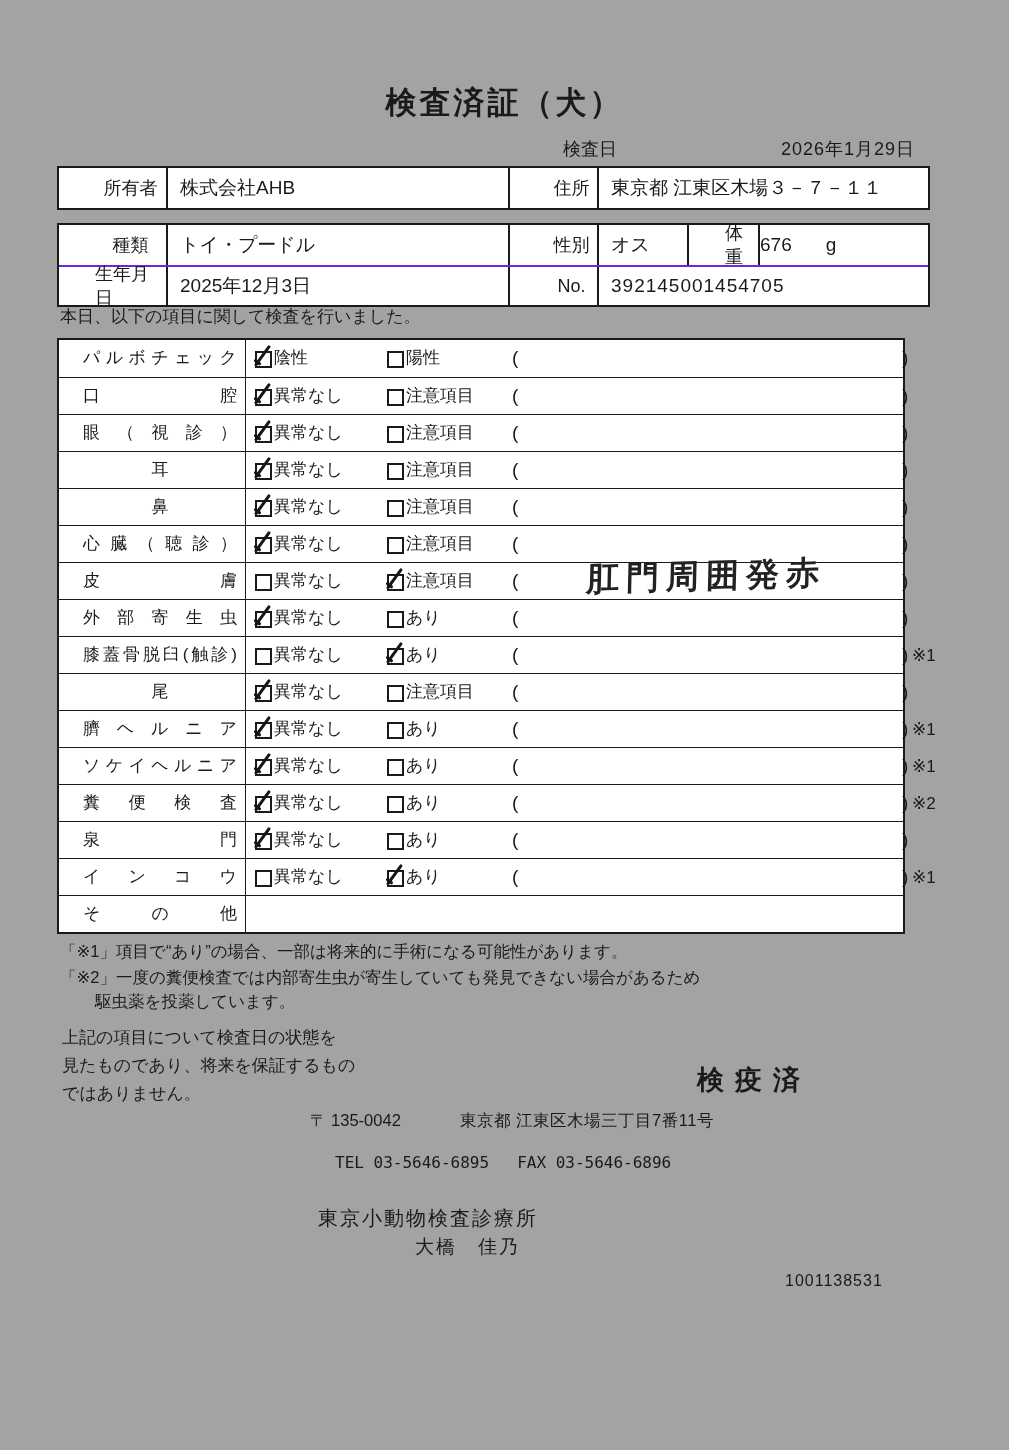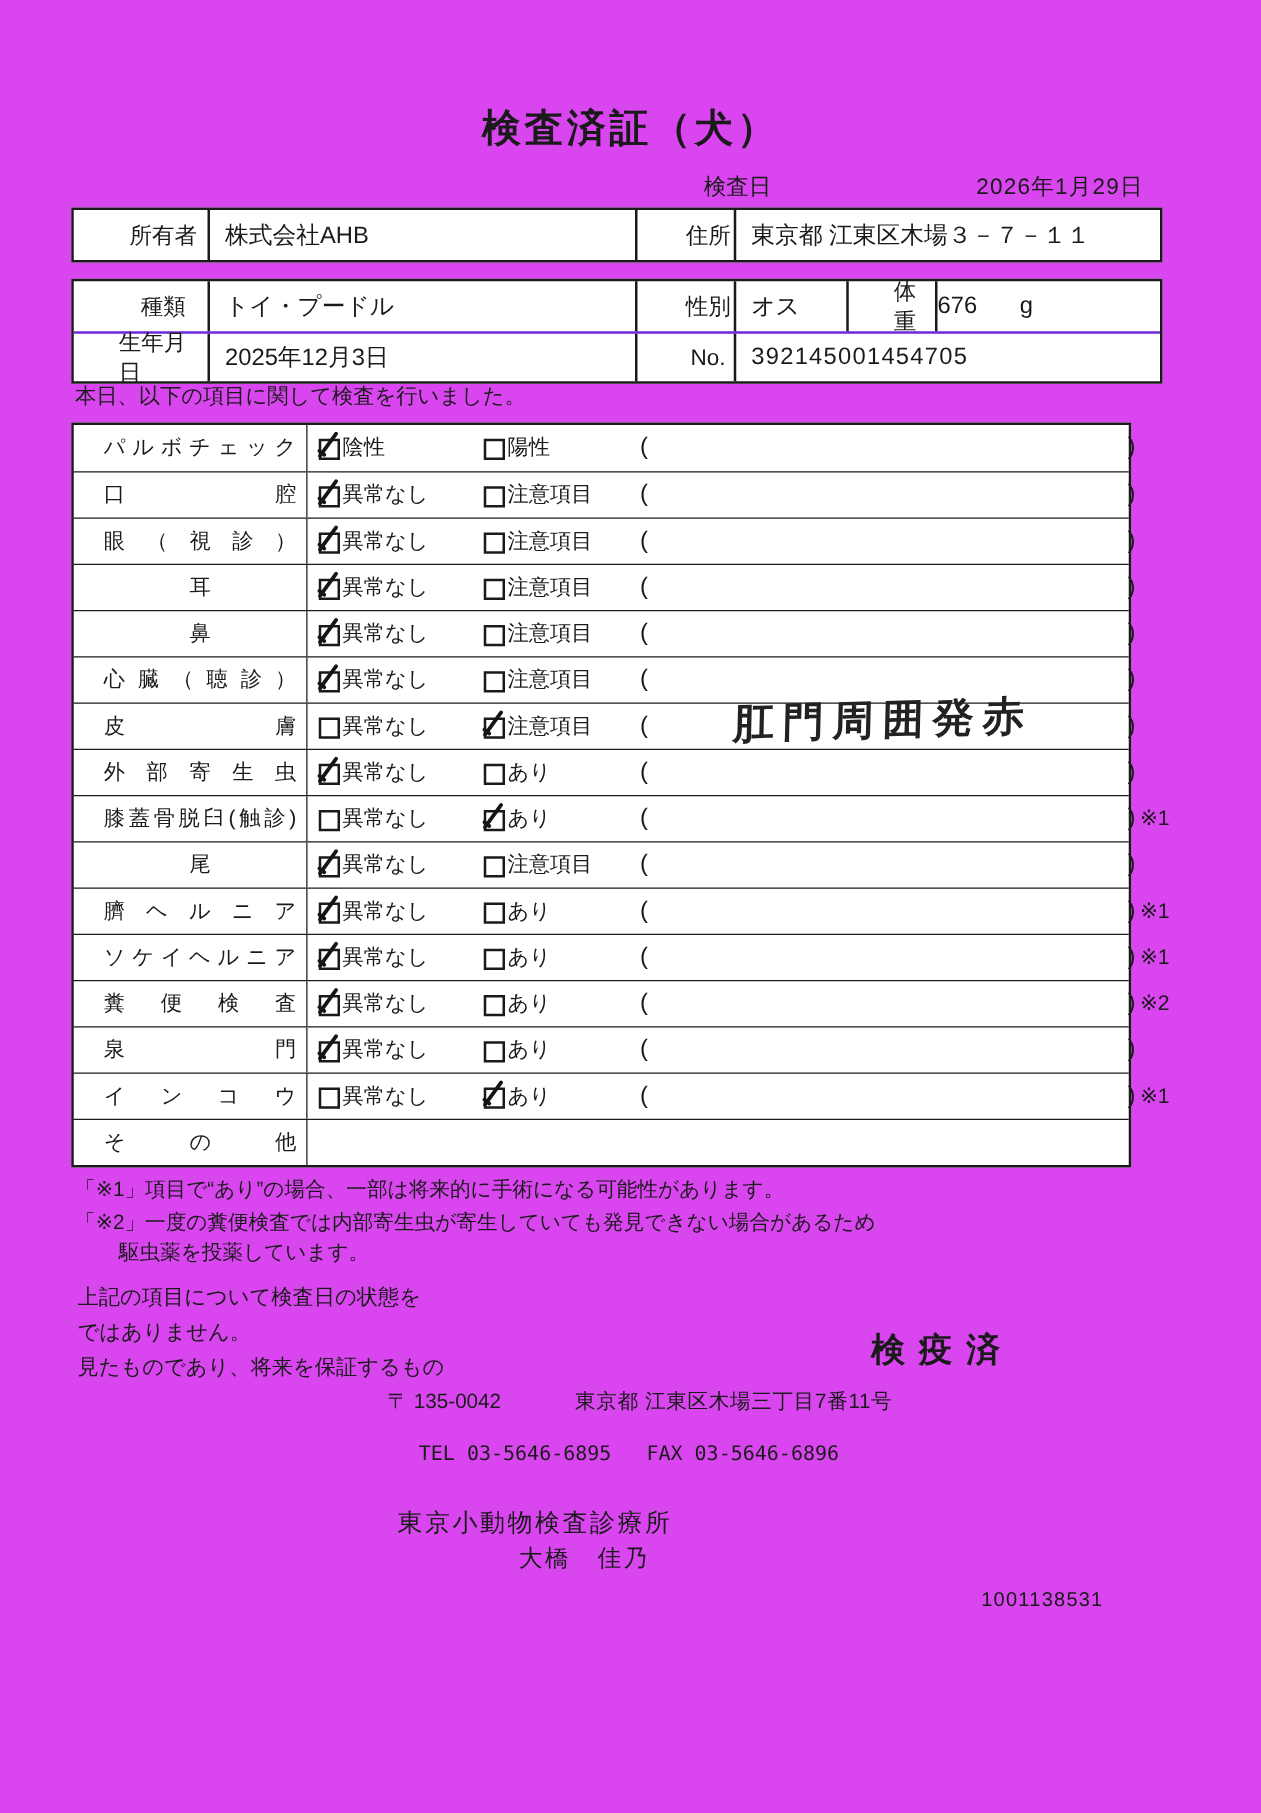--- a/index.html
+++ b/index.html
@@ -1,19 +1,19 @@
 <!DOCTYPE html>
 <html><head>
 <meta charset="utf-8">
 <style>
   html,body{margin:0;padding:0;background:#d9d9d9;}
   .page{
     position:relative;
     width:1009px;height:1450px;
-    background:#d946ef;
+    background:#a3a3a3;
     margin:0 auto;
     font-family:"Liberation Sans","DejaVu Sans",sans-serif;
     color:#1a1a1a;
     overflow:hidden;
   }
   .title{
     position:absolute;top:82px;left:0;width:100%;
     text-align:center;font-size:31px;font-weight:600;letter-spacing:3px;margin:0;
   }
   .date-label{position:absolute;top:137px;left:563px;font-size:18px;}
@@ -22,21 +22,21 @@
   
   .box-table{position:absolute;left:57px;width:873px;border:2px solid #1a1a1a;box-sizing:border-box;background:#fff;}
   .owner-table{top:166px;}
   .pet-table{top:223px;}
   .trow{display:flex;height:40px;box-sizing:border-box;}
   .trow + .trow{border-top:2px solid #6d28d9;}
   .tcell{box-sizing:border-box;display:flex;align-items:center;font-size:18px;}
   .tcell + .tcell{border-left:2px solid #1a1a1a;}
   .lbl{justify-content:center;padding-left:36px;}
   .val{padding-left:12px;font-size:19px;}
-  .w-owner-l{width:107px;} .w-owner-v{width:342px;} .w-addr-l{width:79px;} .w-addr-v{flex:1;}
+  .w-owner-l{width:107px;} .w-owner-v{width:342px;} .w-addr-l{width:89px;} .w-addr-v{flex:1;}
   .w-sex-v{width:90px;} .w-weight-l{width:71px;}
   .weight-cell{flex:1;justify-content:flex-start;padding-right:14px;gap:34px;font-size:19px;}
 
   .intro{position:absolute;top:305px;left:60px;font-size:17px;margin:0;}
 
   
   .insp-table{
     position:absolute;top:338px;left:57px;width:848px;
     border:2px solid #1a1a1a;box-sizing:border-box;background:#fff;
   }
@@ -302,22 +302,22 @@
         <div class="row-content"></div>
       </div>
     </div>
 
   <div class="fn1">「※1」項目で“あり”の場合、一部は将来的に手術になる可能性があります。</div>
   <div class="fn2a">「※2」一度の糞便検査では内部寄生虫が寄生していても発見できない場合があるため</div>
   <div class="fn2b">駆虫薬を投薬しています。</div>
 
   <div class="disclaimer">
     <div>上記の項目について検査日の状態を</div>
+    <div>見たものであり、将来を保証するもの</div>
     <div>ではありません。</div>
-    <div>見たものであり、将来を保証するもの</div>
   </div>
 
   <div class="stamp">検疫済</div>
 
   <span class="postal">〒 135-0042</span>
   <span class="addr2">東京都 江東区木場三丁目7番11号</span>
 
   <div class="telline">
     <span>TEL 03-5646-6895</span>
     <span>FAX 03-5646-6896</span>

